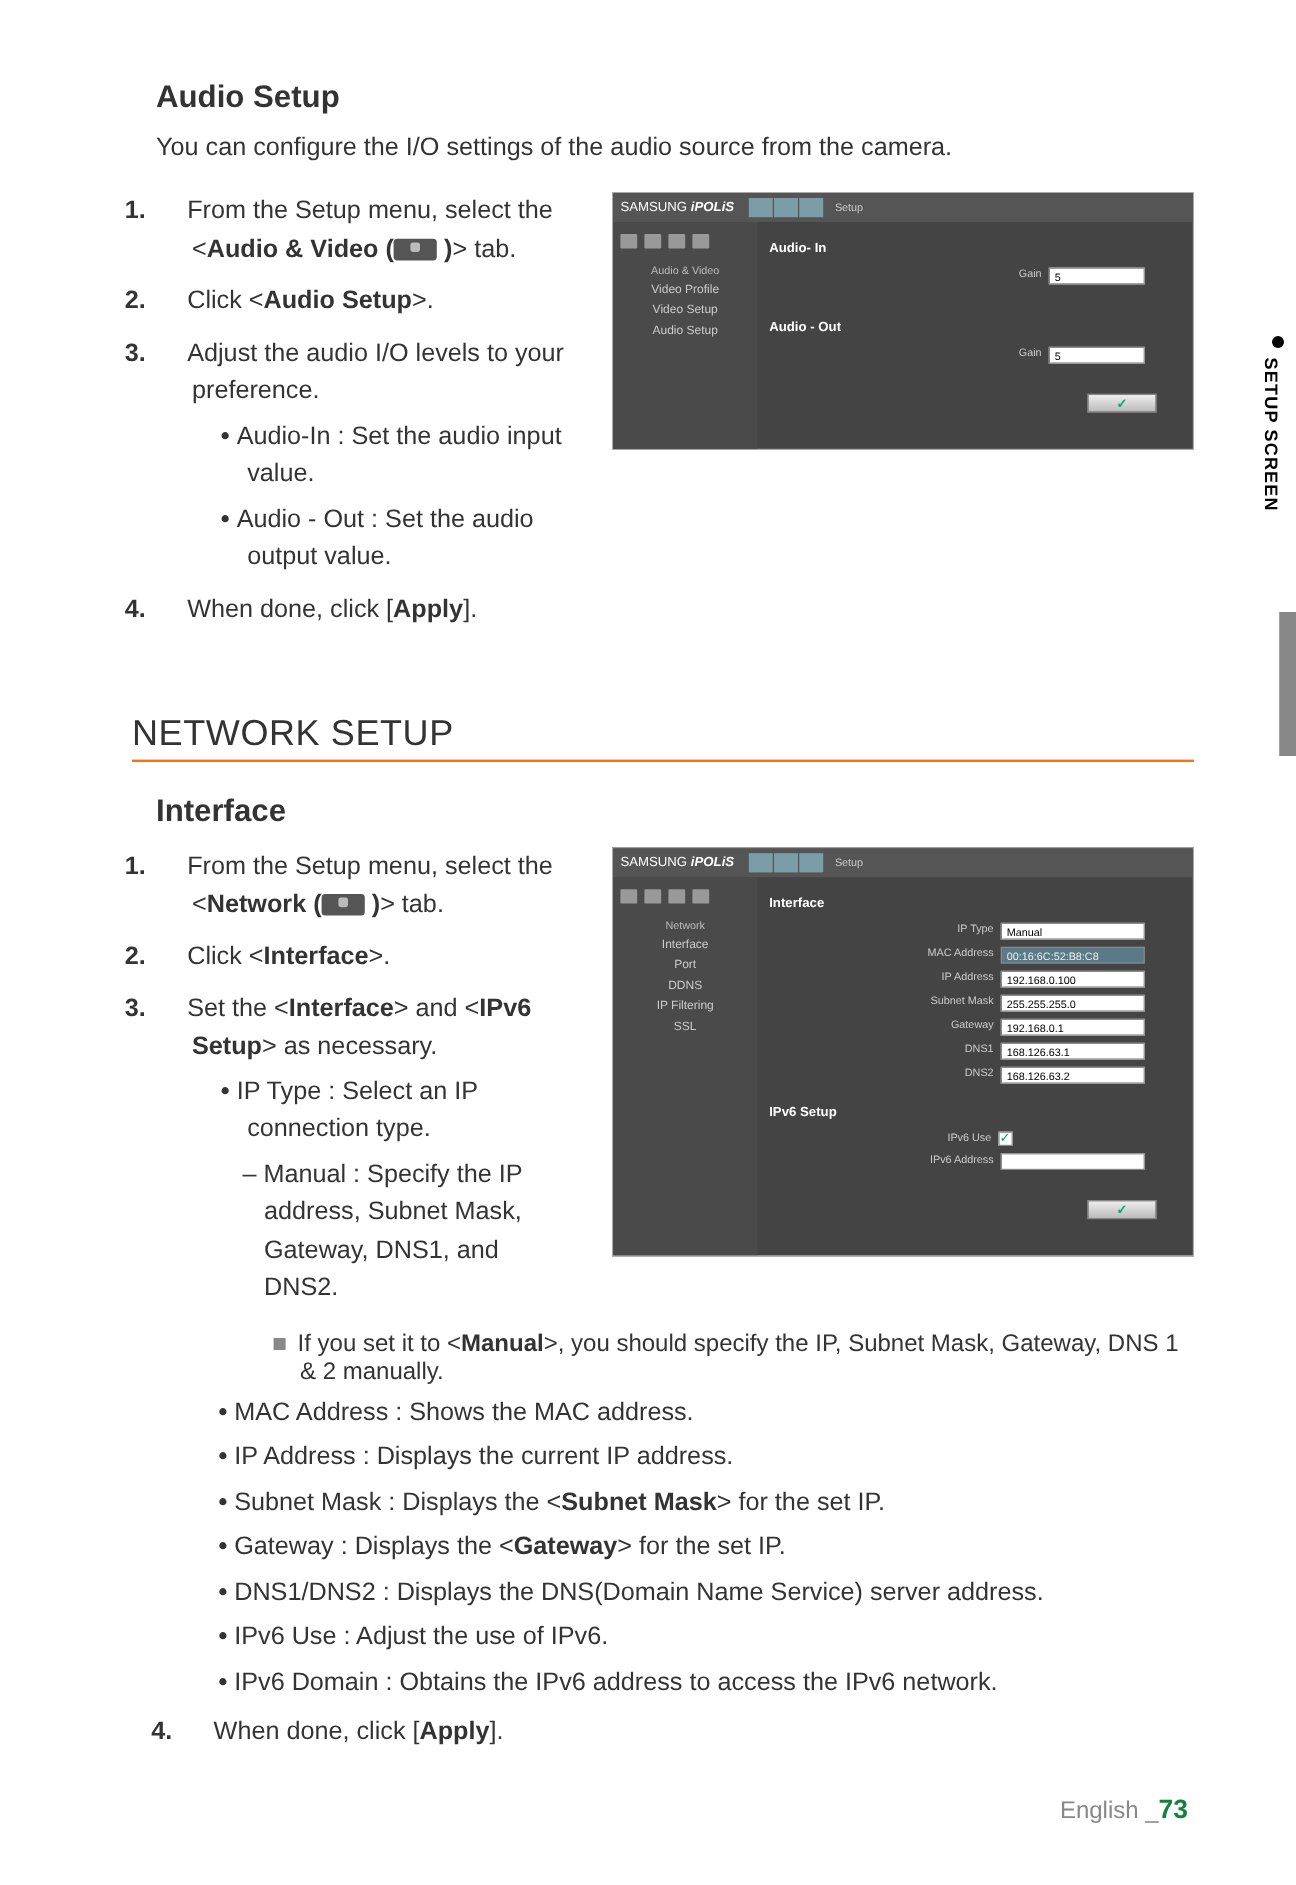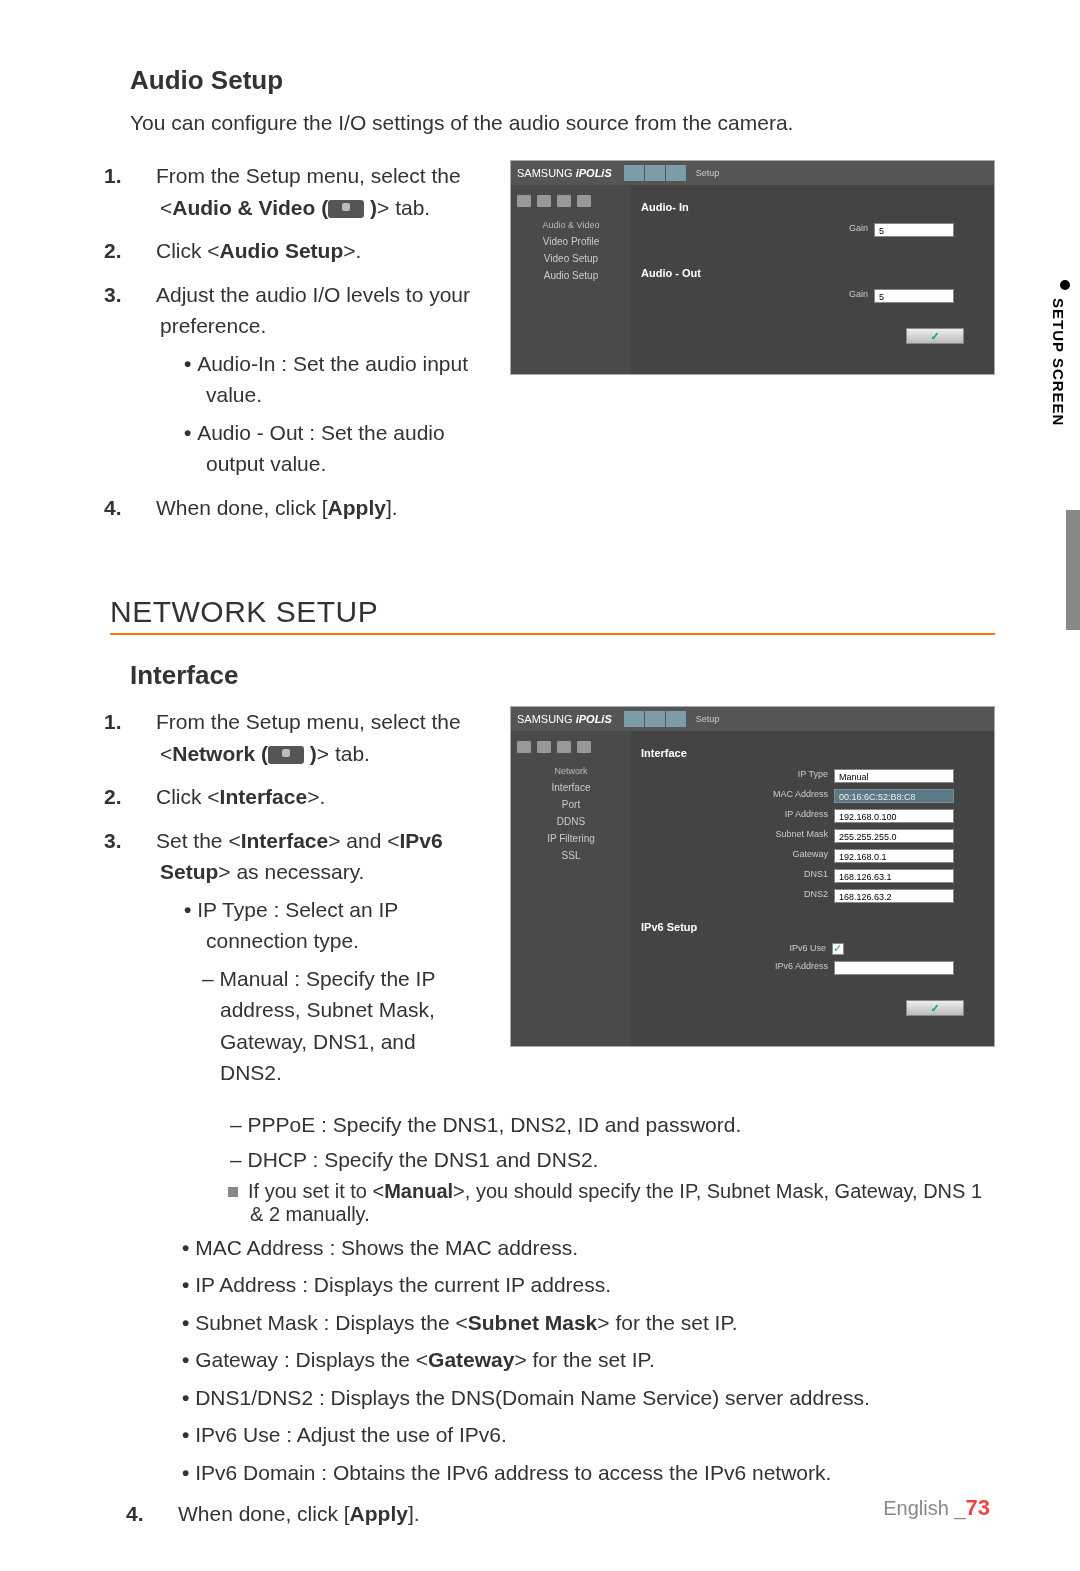--- a/index.html
+++ b/index.html
@@ -141,21 +141,21 @@
     }
     .applybtn span { color:#0a7; font-size:11px; font-weight:bold; }
 
     .pagefoot {
       position: absolute;
       bottom: 50px;
       right: 90px;
       font-size: 20px;
       color: #888;
     }
-    .pagefoot .pnum { font-weight: bold; color: #ef4444; font-size: 22px; }
+    .pagefoot .pnum { font-weight: bold; color: #15803d; font-size: 22px; }
   </style>
 </head>
 <body>
 
 <div class="right-tab">
   <span class="dot"></span>
   <span class="vtext">SETUP SCREEN</span>
 </div>
 <div class="right-block"></div>
 
@@ -318,24 +318,20 @@
           </div>
         <div class="applybtn">
             <span>✓</span>
           </div>
       </div>
     </div>
   </div>
 </div>
 
 <div style="margin-left:22px; margin-top:8px;">
-  <ul class="bullets2" style="margin-left:96px;">
-    <li>PPPoE : Specify the DNS1, DNS2, ID and password.</li>
-    <li>DHCP : Specify the DNS1 and DNS2.</li>
-  </ul>
   <div class="note" style="margin-left:96px;">
     <span class="notemark"></span><span>If you set it to &lt;</span><b>Manual</b><span>&gt;, you should specify the IP, Subnet Mask, Gateway, DNS 1 &amp; 2 manually.</span>
   </div>
 
   <ul class="bullets" style="margin-left:50px; ">
     <li>MAC Address : Shows the MAC address.</li>
     <li>IP Address : Displays the current IP address.</li>
     <li>
       <span>Subnet Mask : Displays the &lt;</span><b>Subnet Mask</b><span>&gt; for the set IP.</span>
     </li>

